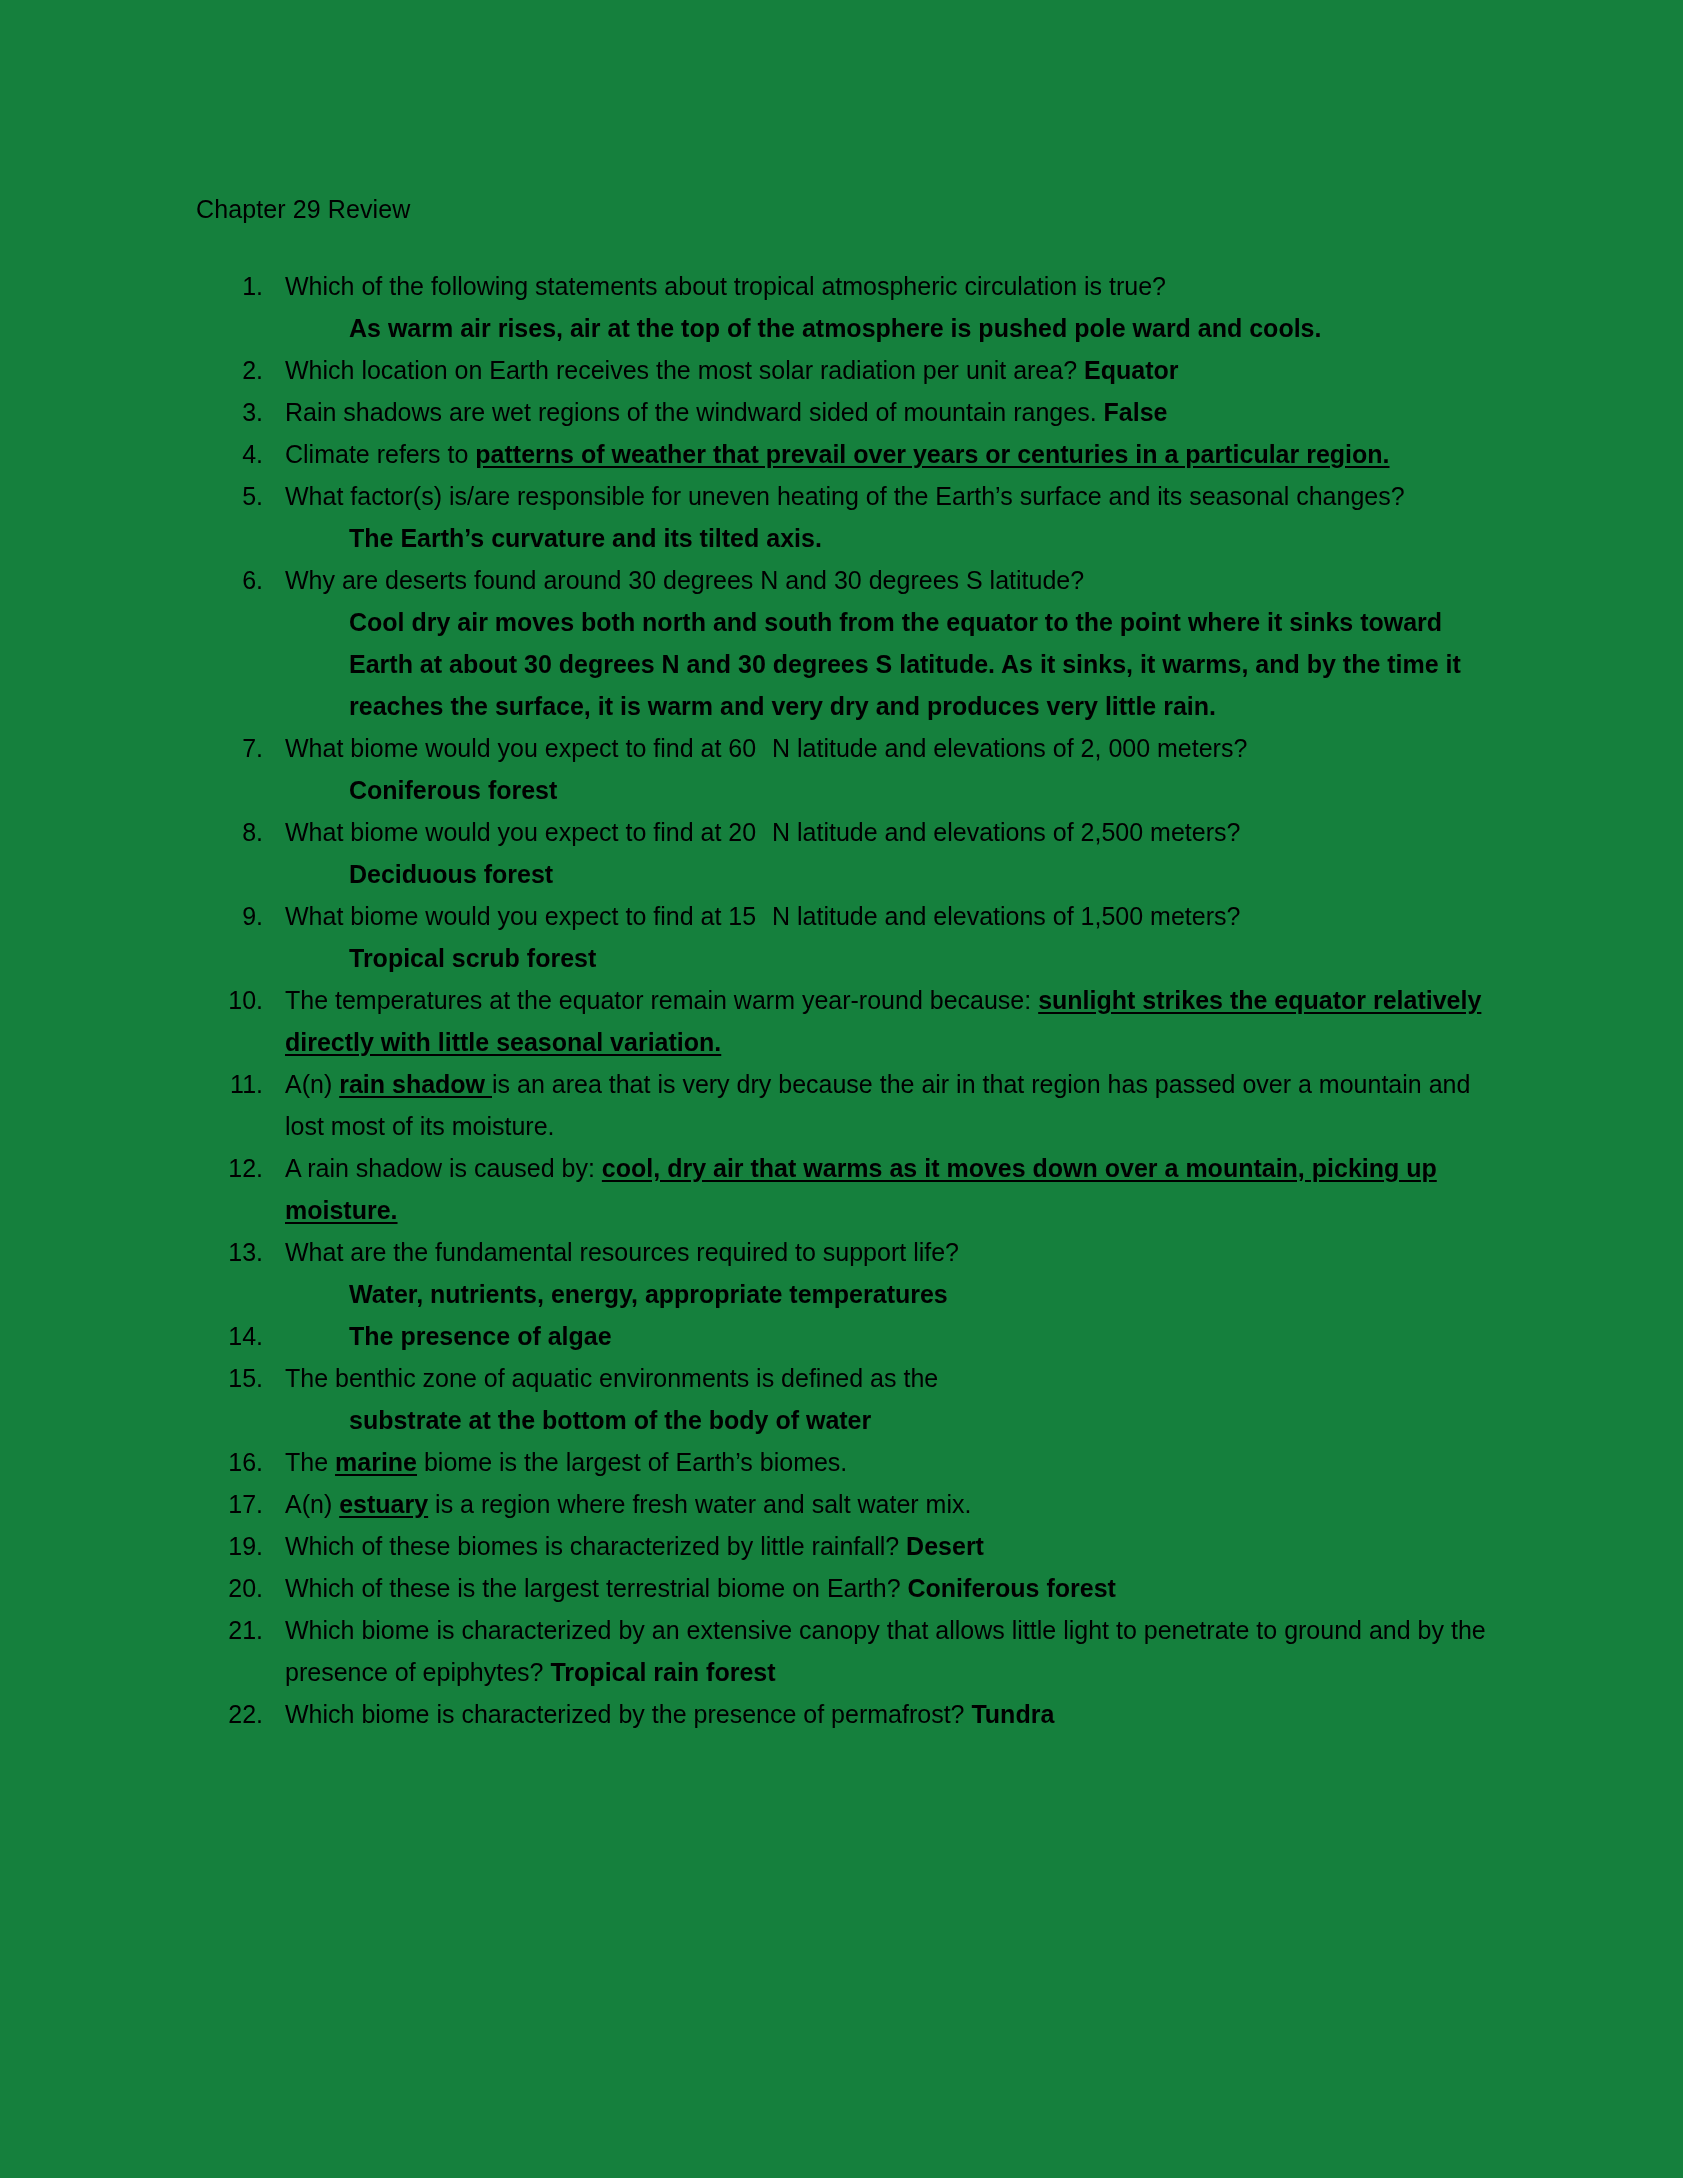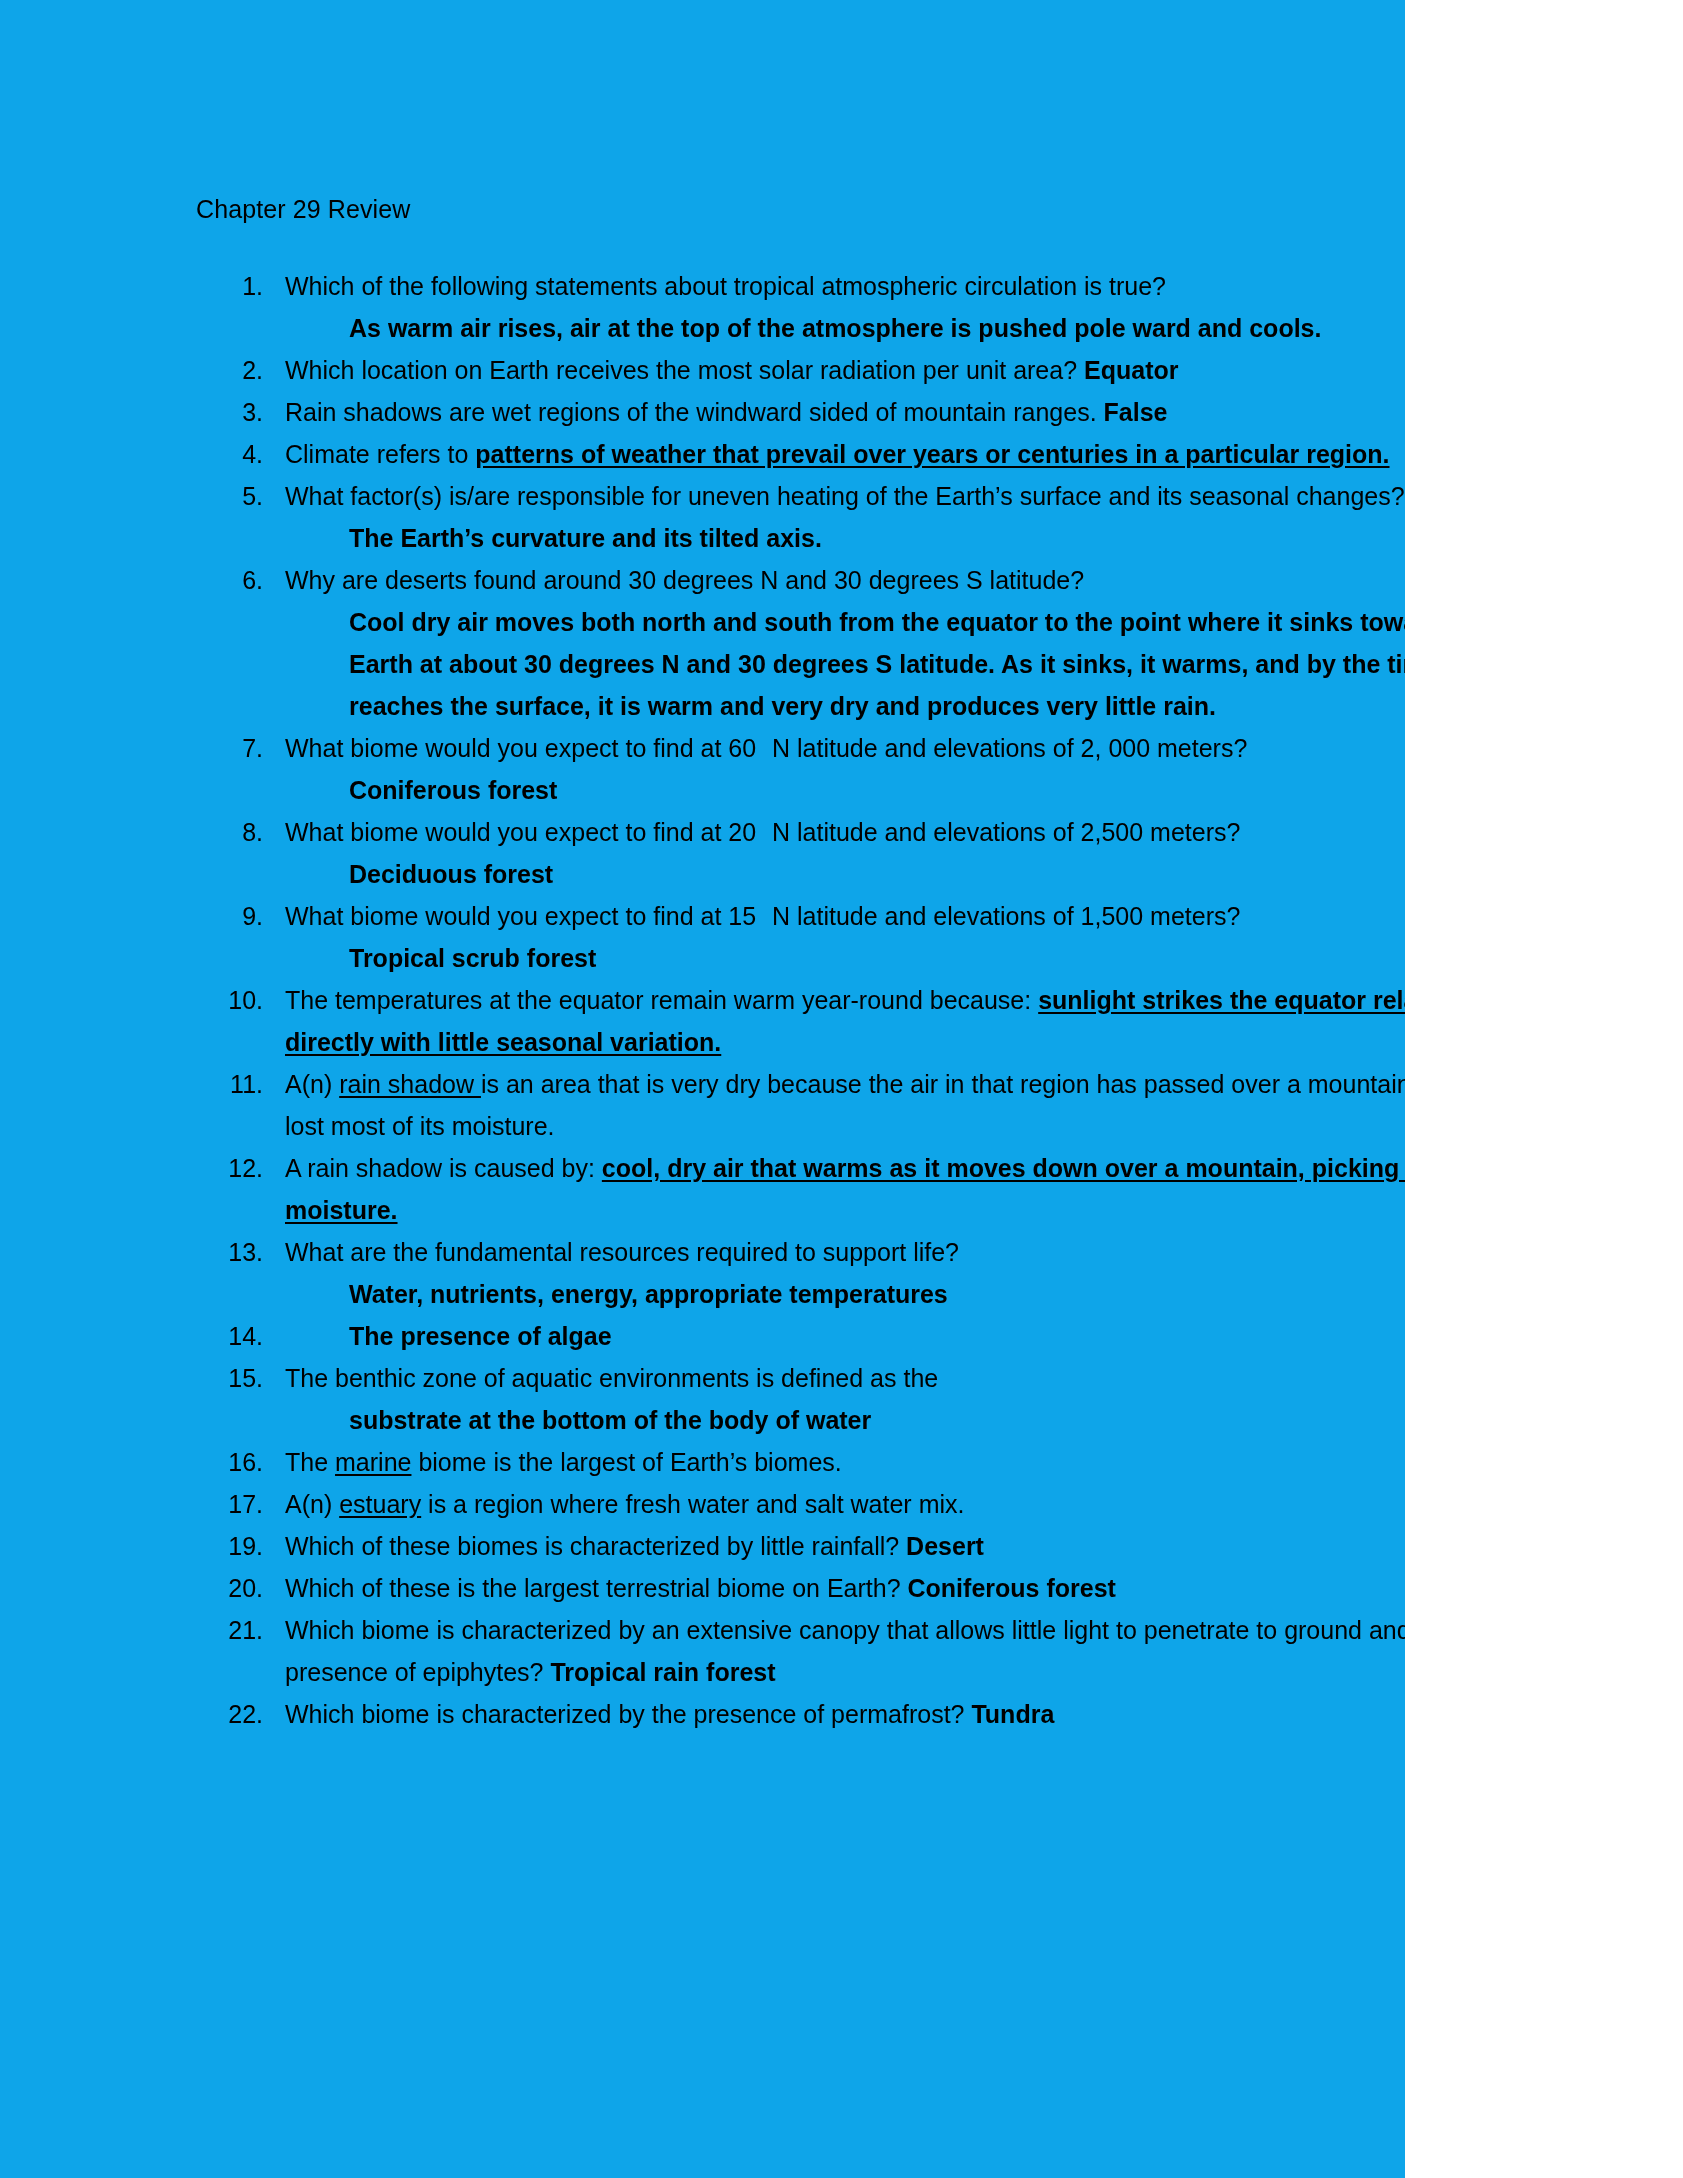--- a/index.html
+++ b/index.html
@@ -10,23 +10,23 @@
   body {
     width: 1683px;
     height: 2178px;
     font-family: "Liberation Sans", sans-serif;
     color: #000000;
     -webkit-font-smoothing: antialiased;
   }
 
   .page {
     position: relative;
-    width: 1405px;
+    width: 1683px;
     height: 2178px;
-    background: #0ea5e9;
+    background: #15803d;
     box-sizing: border-box;
     padding: 0;
     overflow: hidden;
   }
 
   .doc-title {
     position: absolute;
     left: 196px;
     top: 194px;
     font-size: 25px;
@@ -80,21 +80,21 @@
   }
 
   .ans-underline {
     font-weight: bold;
     text-decoration: underline;
     text-underline-offset: 3px;
     display: inline;
   }
 
   .term-underline {
-    font-weight: normal;
+    font-weight: bold;
     text-decoration: underline;
     text-underline-offset: 3px;
     display: inline;
   }
 
   .ans-block {
     display: block;
     font-weight: bold;
     margin-left: 64px;
     font-size: 25px;

